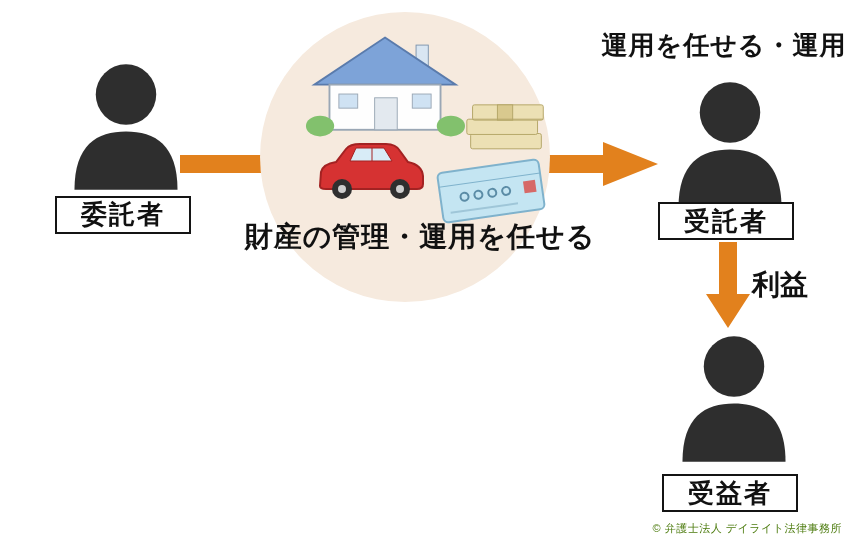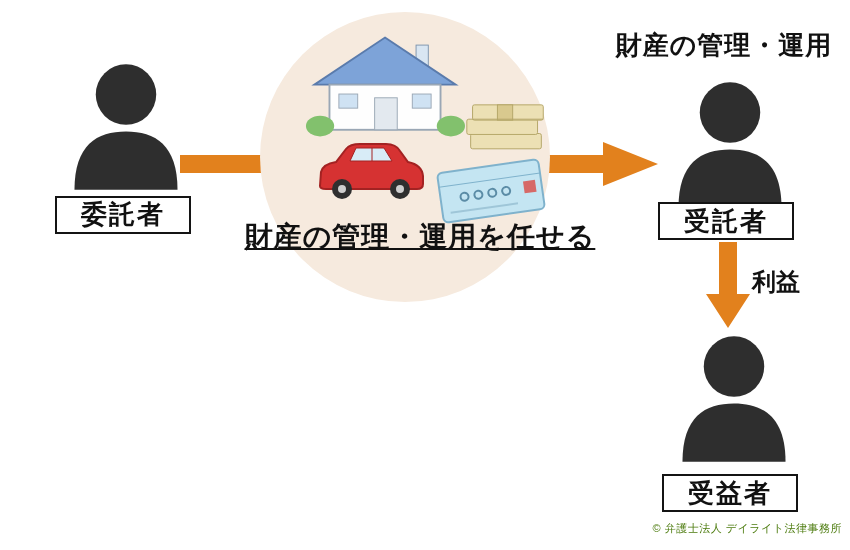--- a/index.html
+++ b/index.html
@@ -50,24 +50,24 @@
   .name-beneficiary { left:662px; top:474px;justify-content:center; }
 
   
   .txt { position:absolute; z-index:5; }
   .top-right-text {
     left:598px; top:28px; width:252px;
     font-size:26px; font-weight:bold; text-align:center; letter-spacing:1px;
   }
   .center-caption {
     left:180px; top:218px; width:480px;
-    font-size:28px; font-weight:bold; text-align:center; letter-spacing:1px;text-decoration:underline;
+    font-size:28px; font-weight:bold; text-align:center; letter-spacing:1px;
   }
   .profit-text {
-    left:752px; top:266px; font-size:24px; font-weight:bold;
+    left:752px; top:266px; font-size:28px; font-weight:bold;
   }
   .copyright {
     right:8px; top:521px; font-size:11px; color:#4d7c0f; letter-spacing:0.5px;
   }
 </style>
 </head>
 <body>
 
 <div class="canvas">
 
@@ -152,18 +152,18 @@
     <span>受託者</span>
   </div>
   <div class="name-box name-beneficiary">
     <span>受益者</span>
   </div>
 
   <svg class="arrow arrow-down" viewBox="0 0 56 90" aria-hidden="true">
     <polygon points="19,0 37,0 37,52 50,52 28,86 6,52 19,52"></polygon>
   </svg>
 
-  <div class="txt top-right-text">財産の管理・運用</div>
+  <div class="txt top-right-text">運用を任せる・運用</div>
   <div class="txt center-caption">財産の管理・運用を任せる</div>
   <div class="txt profit-text">利益</div>
   <div class="txt copyright">© 弁護士法人 デイライト法律事務所</div>
 
 </div>
 
 </body></html>

